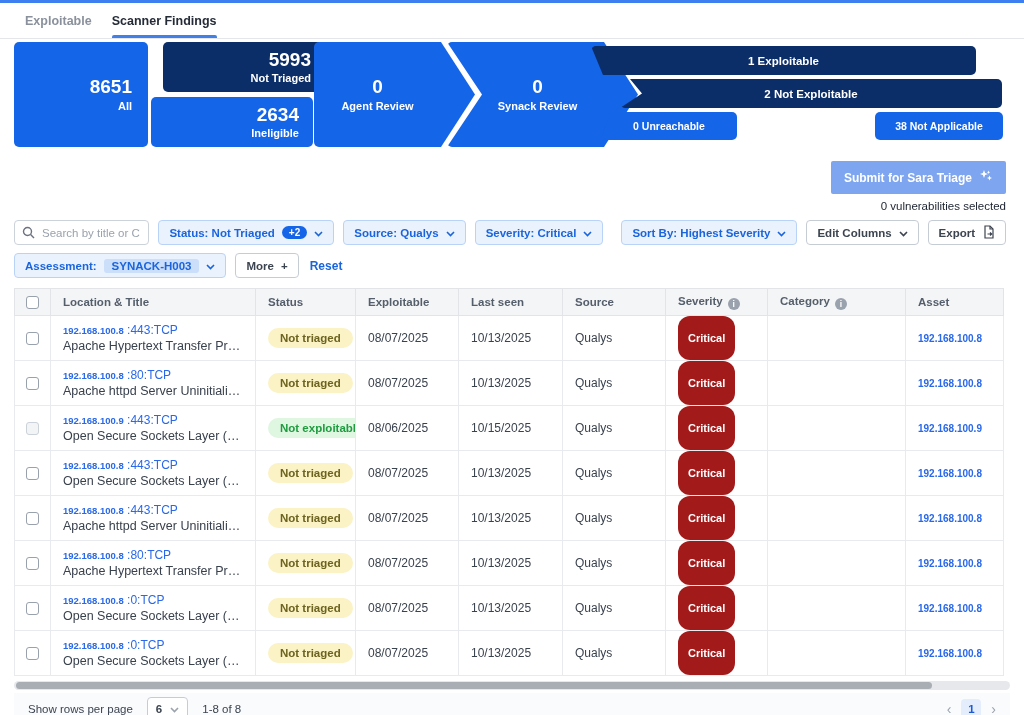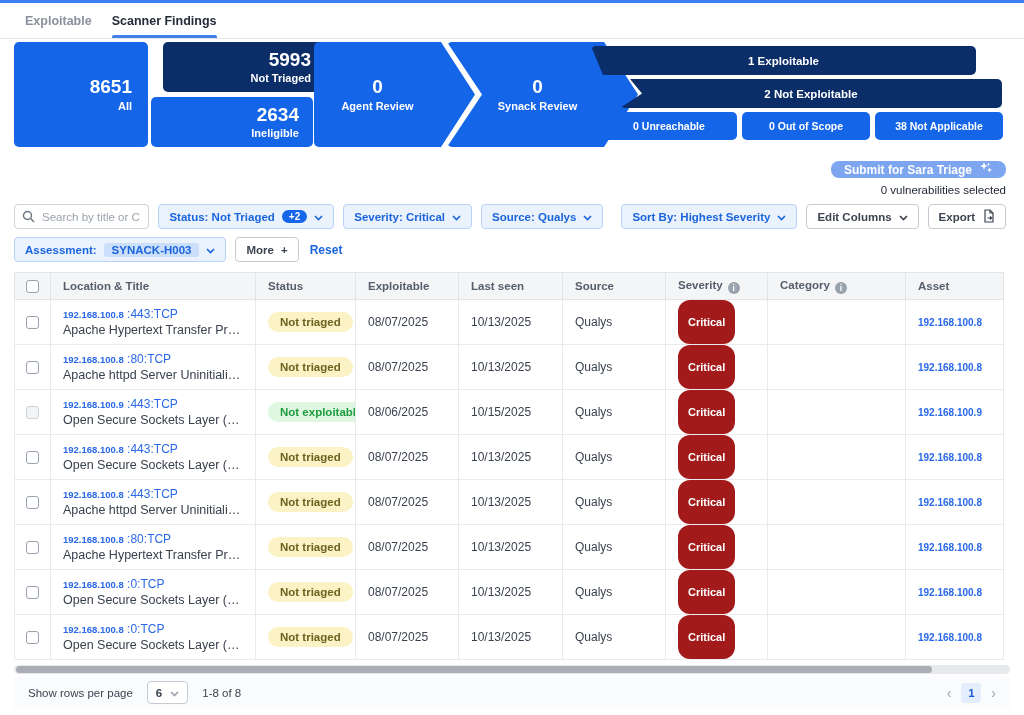--- a/index.html
+++ b/index.html
@@ -29,21 +29,21 @@
   .f-row { display:flex; align-items:center; justify-content:center; font-size:11.5px; font-weight:700; }
   .f-expl { left:577px; top:4px; width:385px; height:29px; clip-path:polygon(0 0,100% 0,100% 100%,12px 100%); }
   .f-nexpl { left:606px; top:37px; width:382px; height:29px; clip-path:polygon(10px 0,100% 0,100% 100%,0 100%,22px 50%); }
   .f-small { font-size:10.5px; font-weight:700; display:flex; align-items:center; justify-content:center; top:70px; height:28px; }
   .f-unre { left:587px; width:136px; clip-path:polygon(9px 0,100% 0,100% 100%,0 100%); }
   .f-oos { left:728px; width:128px; }
   .f-napp { left:861px; width:128px; }
 
   
   .actions { margin:14px 18px 0 18px; display:flex; flex-direction:column; align-items:flex-end; }
-  .submit-btn { display:inline-flex; align-items:center; gap:7px; background:#7ea5ef; color:#fff; border:none; border-radius:8px; padding:0 13px; font-size:12px; font-weight:700; font-family:inherit; cursor:pointer; }
+  .submit-btn { display:inline-flex; align-items:center; gap:7px; background:#7ea5ef; color:#fff; border:none; border-radius:2px; padding:8px 13px; font-size:12px; font-weight:700; font-family:inherit; cursor:pointer; }
   .selected-text { margin-top:6px; font-size:11.5px; color:#1c2330; }
 
   
   .filters { margin:8px 18px 0 14px; display:flex; align-items:center; gap:9px; }
   .filters.second { margin-top:8px; }
   .search-wrap { position:relative; width:205px; }
   .search-wrap input { width:100%; height:25px; border:1px solid #cbd2d9; border-radius:4px; padding:0 8px 0 27px; font-size:11.5px; font-family:inherit; color:#3c4450; outline:none; }
   .search-wrap input::placeholder { color:#9aa2ad; }
   .search-icon { position:absolute; left:8px; top:5px; }
   .chip { display:inline-flex; align-items:center; gap:7px; height:25px; padding:11px 10px; border:1px solid #b9d3f8; background:#eaf2fd; border-radius:4px; color:#1a64dc; font-size:11.5px; font-weight:700; cursor:pointer; white-space:nowrap; }
@@ -112,21 +112,20 @@
     <div class="fnum">0</div>
     <div class="flbl">Agent Review</div>
   </div>
   <div class="fbox f-synack">
     <div class="fnum">0</div>
     <div class="flbl">Synack Review</div>
   </div>
   <div class="fbox dark f-row f-expl">1 Exploitable</div>
   <div class="fbox dark f-row f-nexpl">2 Not Exploitable</div>
   <div class="fbox f-small f-unre">0 Unreachable</div>
-  <div class="fbox f-small f-oos">0 Out of Scope</div>
   <div class="fbox f-small f-napp">38 Not Applicable</div>
 </div>
 
 <div class="actions">
   <button class="submit-btn">
     <span>Submit for Sara Triage</span>
     <span>
       <svg width="14" height="14" viewBox="0 0 14 14" fill="#fff">
         <path d="M5 1l1.1 2.9L9 5 6.1 6.1 5 9 3.9 6.1 1 5l2.9-1.1z"></path>
         <path d="M10.5 6.5l.7 1.8 1.8.7-1.8.7-.7 1.8-.7-1.8-1.8-.7 1.8-.7z"></path>
@@ -148,27 +147,27 @@
     <input type="text" placeholder="Search by title or CVE/CWE" style="">
   </div>
   <div class="chip">
     <span>Status: Not Triaged</span>
     <span class="badge">+2</span>
     <span class="chev"><svg width="9" height="6" viewBox="0 0 9 6" fill="none" stroke="#1a64dc" stroke-width="1.6">
           <path d="M1 1l3.5 3.5L8 1"></path>
         </svg></span>
   </div>
   <div class="chip">
+    <span>Source: Qualys</span>
+    <span class="chev"><svg width="9" height="6" viewBox="0 0 9 6" fill="none" stroke="#1a64dc" stroke-width="1.6">
+          <path d="M1 1l3.5 3.5L8 1"></path>
+        </svg></span>
+  </div>
+  <div class="chip">
     <span>Severity: Critical</span>
-    <span class="chev"><svg width="9" height="6" viewBox="0 0 9 6" fill="none" stroke="#1a64dc" stroke-width="1.6">
-          <path d="M1 1l3.5 3.5L8 1"></path>
-        </svg></span>
-  </div>
-  <div class="chip">
-    <span>Source: Qualys</span>
     <span class="chev"><svg width="9" height="6" viewBox="0 0 9 6" fill="none" stroke="#1a64dc" stroke-width="1.6">
           <path d="M1 1l3.5 3.5L8 1"></path>
         </svg></span>
   </div>
   <div class="spacer"></div>
   <div class="chip">
     <span>Sort By: Highest Severity</span>
     <span class="chev"><svg width="9" height="6" viewBox="0 0 9 6" fill="none" stroke="#1a64dc" stroke-width="1.6">
           <path d="M1 1l3.5 3.5L8 1"></path>
         </svg></span>

